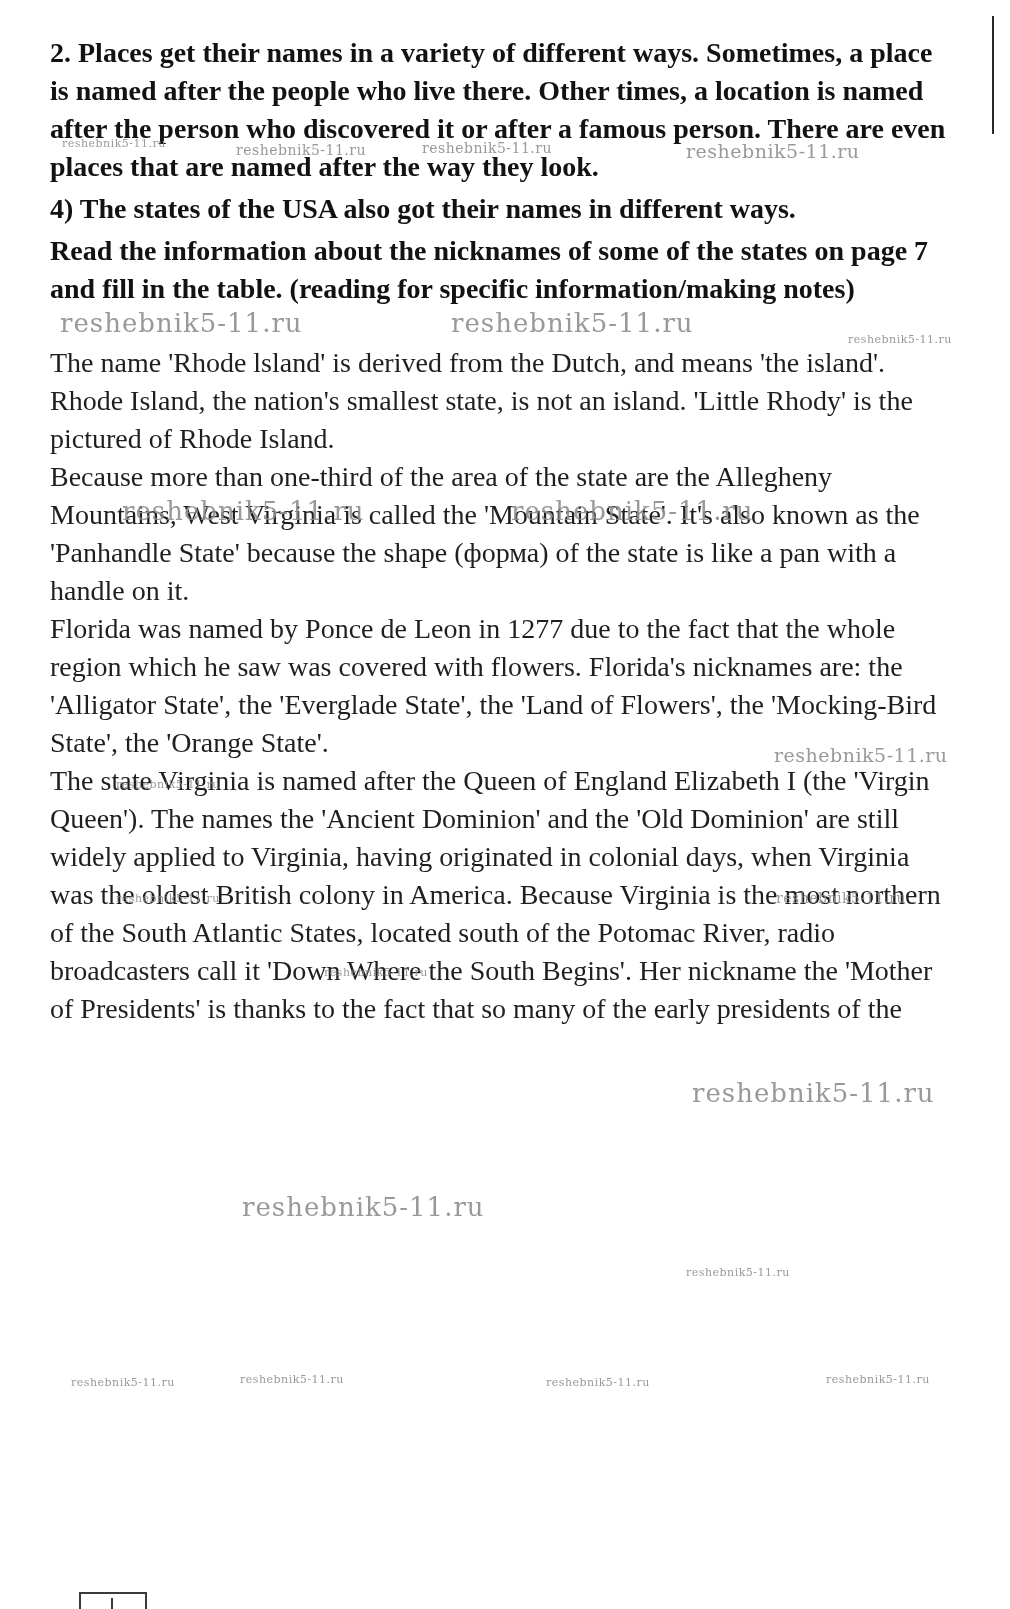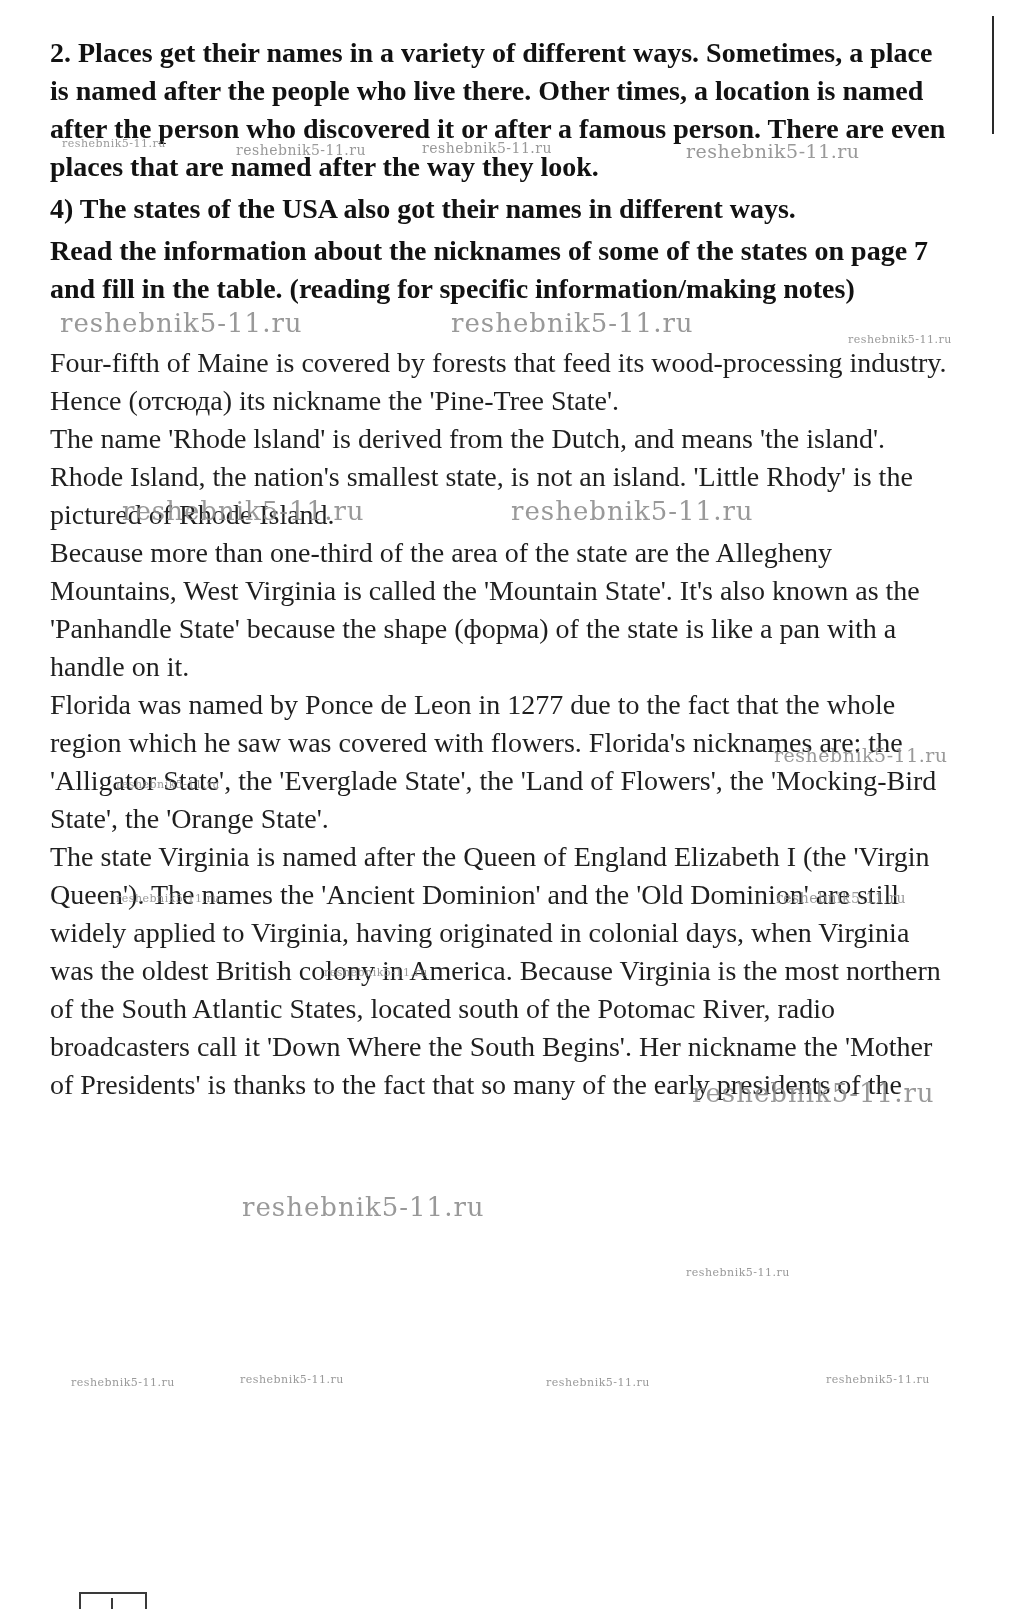--- a/index.html
+++ b/index.html
@@ -79,21 +79,20 @@
 <div class="page">
 
   <div class="edge-line"></div>
 
   <div class="content">
     <p class="intro">2. Places get their names in a variety of different ways. Sometimes, a place is named after the people who live there. Other times, a location is named after the person who discovered it or after a famous person. There are even places that are named after the way they look.</p>
     <p class="intro">4) The states of the USA also got their names in different ways.</p>
     <p class="intro">Read the information about the nicknames of some of the states on page 7 and fill in the table. (reading for specific information/making notes)</p>
 
     <div class="body-text">
-      <p>Four-fifth of Maine is covered by forests that feed its wood-processing industry. Hence (отсюда) its nickname the 'Pine-Tree State'.</p>
       <p>The name 'Rhode lsland' is derived from the Dutch, and means 'the island'. Rhode Island, the nation's smallest state, is not an island. 'Little Rhody' is the pictured of Rhode Island.</p>
       <p>Because more than one-third of the area of the state are the Allegheny Mountains, West Virginia is called the 'Mountain State'. It's also known as the 'Panhandle State' because the shape (форма) of the state is like a pan with a handle on it.</p>
       <p>Florida was named by Ponce de Leon in 1277 due to the fact that the whole region which he saw was covered with flowers. Florida's nicknames are: the 'Alligator State', the 'Everglade State', the 'Land of Flowers', the 'Mocking-Bird State', the 'Orange State'.</p>
       <p>The state Virginia is named after the Queen of England Elizabeth I (the 'Virgin Queen'). The names the 'Ancient Dominion' and the 'Old Dominion' are still widely applied to Virginia, having originated in colonial days, when Virginia was the oldest British colony in America. Because Virginia is the most northern of the South Atlantic States, located south of the Potomac River, radio broadcasters call it 'Down Where the South Begins'. Her nickname the 'Mother of Presidents' is thanks to the fact that so many of the early presidents of the</p>
     </div>
   </div>
 
   <span class="wm wm-xs" style="left:46px;top:121px">reshebnik5-11.ru</span>
   <span class="wm wm-sm" style="left:220px;top:126px">reshebnik5-11.ru</span>
   <span class="wm wm-sm" style="left:406px;top:124px">reshebnik5-11.ru</span>

